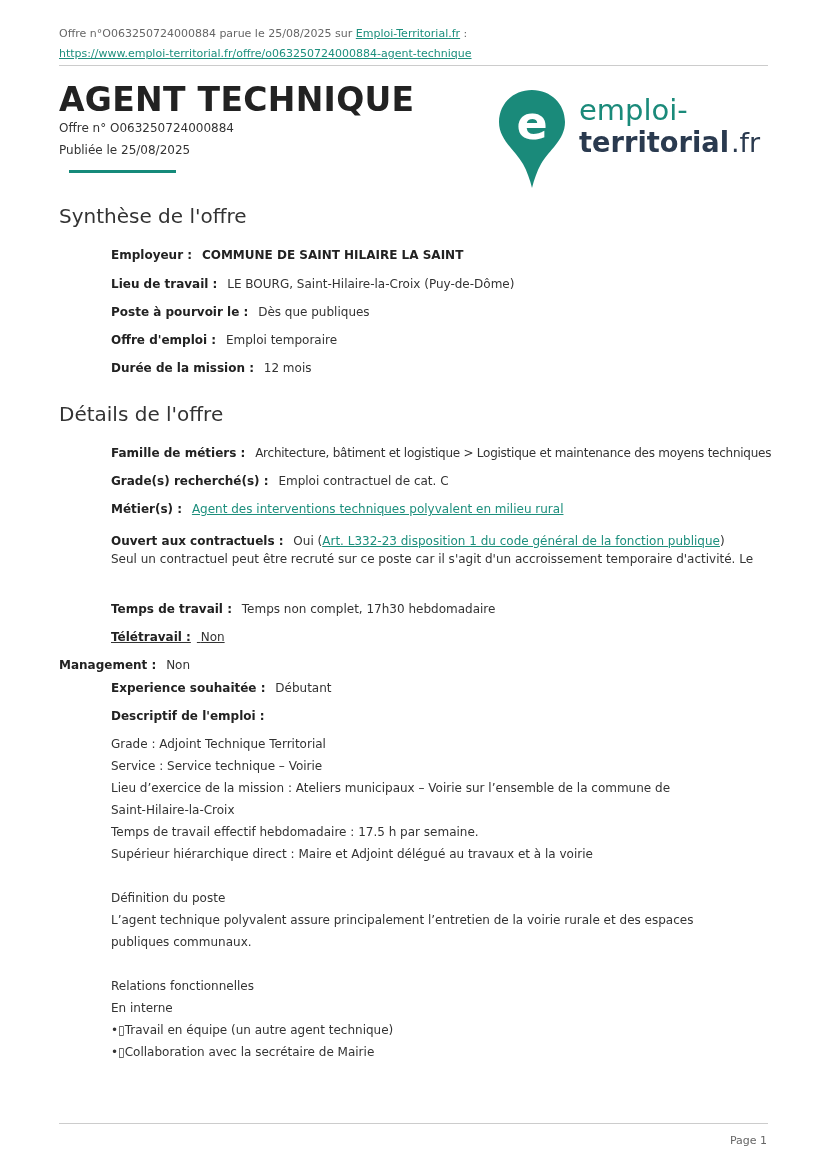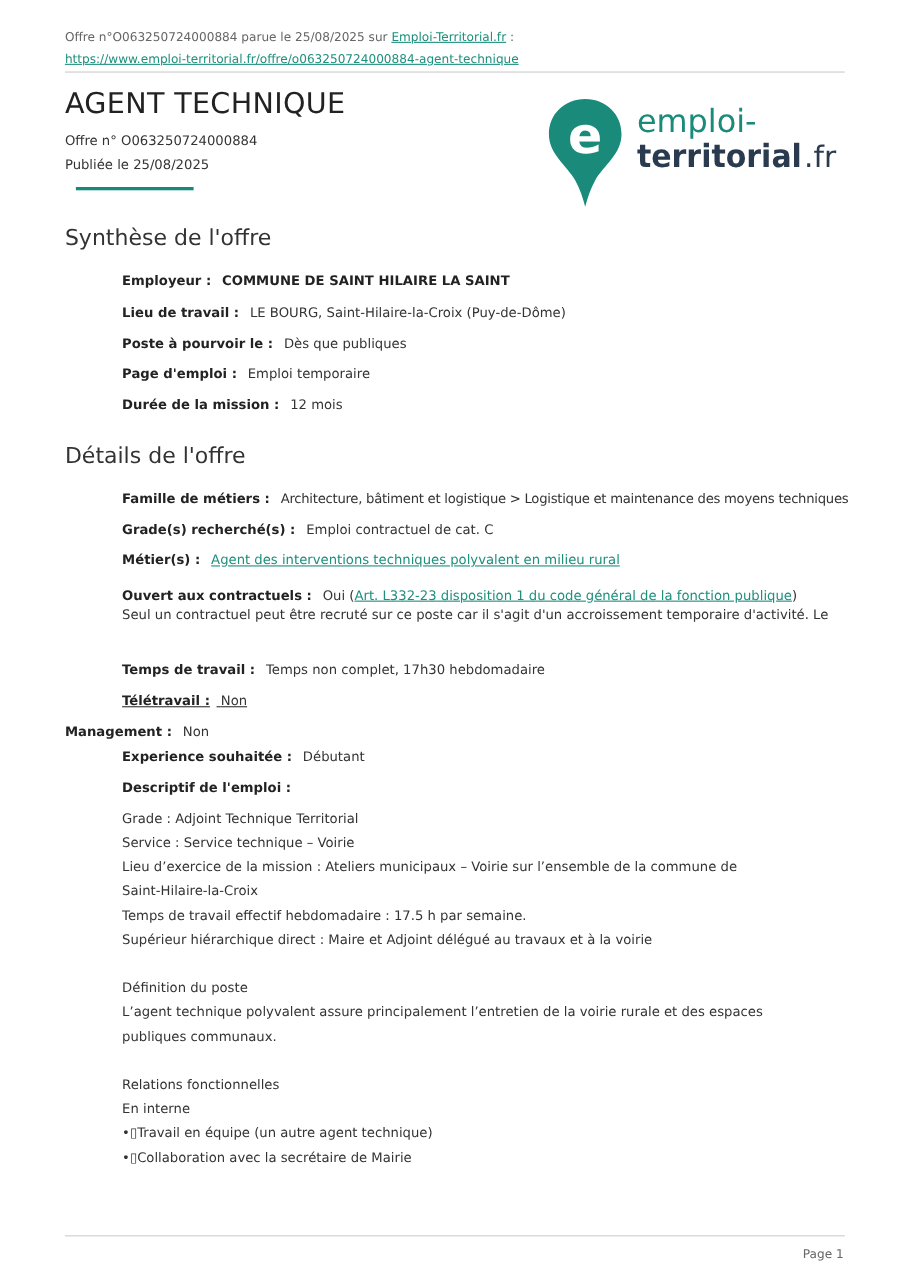--- a/index.html
+++ b/index.html
@@ -3,21 +3,21 @@
 <meta charset="utf-8">
 <style>
   * { margin: 0; padding: 0; box-sizing: border-box; }
   html, body { width: 827px; height: 1169px; background: #ffffff; overflow: hidden; }
   body { position: relative; font-family: "DejaVu Sans", "Liberation Sans", sans-serif; color: #333333; }
 
   .header-line { position: absolute; left: 59px; top: 24px; width: 520px; font-size: 11px; line-height: 20px; color: #666666; }
   .header-line a { color: #1d8f7d; text-decoration: underline; }
   .hr-top { position: absolute; left: 59px; top: 65px; width: 709px; height: 1px; background: #cccccc; }
 
-  .title { position: absolute; left: 59px; top: 80px; font-family: "DejaVu Sans", sans-serif; font-weight: normal; font-size: 26px; color: #222222; letter-spacing: 0.3px; }
+  .title { position: absolute; left: 59px; top: 80px; font-family: "DejaVu Sans", sans-serif; font-weight: bold; font-size: 33px; color: #222222; letter-spacing: 0.3px; }
   .offer-no { position: absolute; left: 59px; top: 121px; font-size: 12px; color: #333333; }
   .pub-date { position: absolute; left: 59px; top: 143px; font-size: 12px; color: #333333; }
   .title-bar { position: absolute; left: 69px; top: 170px; width: 107px; height: 3px; background: #158a7a; }
 
   .logo { position: absolute; left: 497px; top: 88px; width: 270px; height: 102px; }
   .logo svg { display: block; }
 
   .section-h { position: absolute; left: 59px; font-size: 20px; color: #333333; font-weight: normal; }
 
   .row { position: absolute; left: 111px; font-size: 12px; color: #333333; white-space: nowrap; }
@@ -63,21 +63,21 @@
 </div>
 <div class="row" style="top:277px;">
   <span class="lbl">Lieu de travail :</span>
   <span>LE BOURG, Saint-Hilaire-la-Croix (Puy-de-Dôme)</span>
 </div>
 <div class="row" style="top:305px;">
   <span class="lbl">Poste à pourvoir le :</span>
   <span>Dès que publiques</span>
 </div>
 <div class="row" style="top:333px;">
-  <span class="lbl">Page d'emploi :</span>
+  <span class="lbl">Offre d'emploi :</span>
   <span>Emploi temporaire</span>
 </div>
 <div class="row" style="top:361px;">
   <span class="lbl">Durée de la mission :</span>
   <span>12 mois</span>
 </div>
 
 <h2 class="section-h" style="top:402px;">Détails de l'offre</h2>
 
 <div class="row" style="top:446px;">

